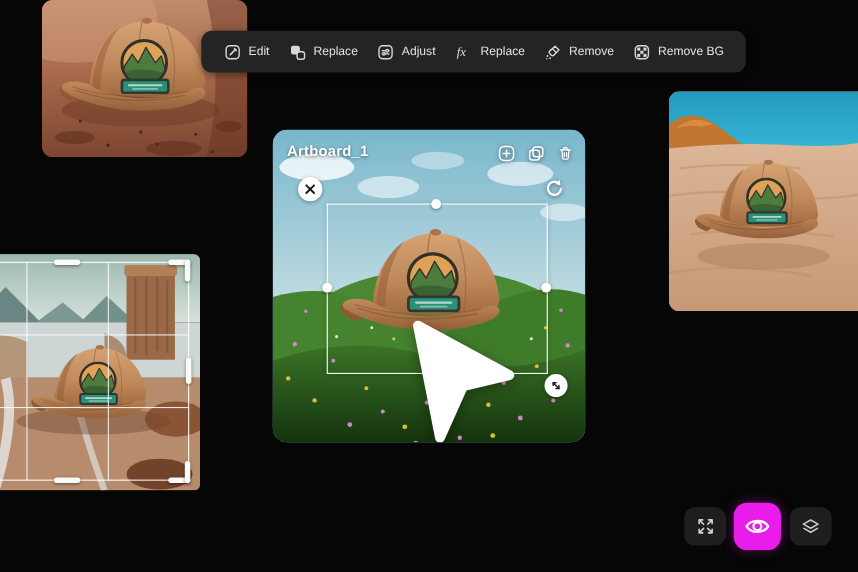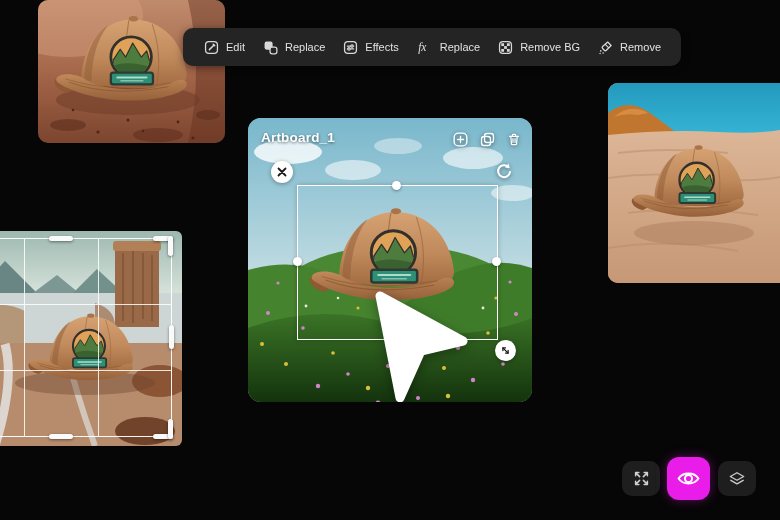--- a/index.html
+++ b/index.html
@@ -225,52 +225,52 @@
       <span>Replace</span>
     </button>
     <button class="tb-item">
       <svg width="17" height="17" viewBox="0 0 20 20" fill="none" stroke="#d8d8d8" stroke-width="1.5" stroke-linecap="round">
         <rect x="3" y="3" width="14" height="14" rx="4"></rect>
           <path d="M6.3,8.3 H13.7"></path>
           <path d="M6.3,11.7 H13.7"></path>
         <circle cx="11.8" cy="8.3" r="1.4" fill="#242424"></circle>
           <circle cx="8.2" cy="11.7" r="1.4" fill="#242424"></circle>
       </svg>
-      <span>Effects</span>
+      <span>Adjust</span>
     </button>
     <button class="tb-item">
       <svg width="18" height="17" viewBox="0 0 20 20">
         <text x="2" y="14.5" font-size="13.5" font-style="italic" fill="#e0e0e0" font-family="Liberation Serif, serif">fx</text>
       </svg>
       <span>Replace</span>
+    </button>
+    <button class="tb-item">
+      <svg width="17" height="17" viewBox="0 0 20 20">
+        <path d="M12.6,3.6 L16.6,7.6 L11,13.2 Q9.8,14.4 8.6,13.2 L6.6,11.2 Q5.4,10 6.6,8.8 Z" fill="none" stroke="#d8d8d8" stroke-width="1.5" stroke-linejoin="round"></path>
+        <path d="M9.4,6 L13.9,10.5" stroke="#d8d8d8" stroke-width="1.3"></path>
+        <g fill="#d8d8d8">
+            <circle cx="4.4" cy="14" r="0.95"></circle>
+            <circle cx="7.2" cy="16.4" r="0.95"></circle>
+            <circle cx="3.6" cy="17" r="0.8"></circle>
+          </g>
+      </svg>
+      <span>Remove</span>
     </button>
     <button class="tb-item">
       <svg width="17" height="17" viewBox="0 0 20 20">
         <rect x="3" y="3" width="14" height="14" rx="4" fill="none" stroke="#d8d8d8" stroke-width="1.5"></rect>
         <g fill="#d8d8d8">
             <rect x="5" y="5" width="3.3" height="3.3"></rect>
             <rect x="11.7" y="5" width="3.3" height="3.3"></rect>
             <rect x="8.35" y="8.35" width="3.3" height="3.3"></rect>
             <rect x="5" y="11.7" width="3.3" height="3.3"></rect>
             <rect x="11.7" y="11.7" width="3.3" height="3.3"></rect>
           </g>
       </svg>
       <span>Remove BG</span>
-    </button>
-    <button class="tb-item">
-      <svg width="17" height="17" viewBox="0 0 20 20">
-        <path d="M12.6,3.6 L16.6,7.6 L11,13.2 Q9.8,14.4 8.6,13.2 L6.6,11.2 Q5.4,10 6.6,8.8 Z" fill="none" stroke="#d8d8d8" stroke-width="1.5" stroke-linejoin="round"></path>
-        <path d="M9.4,6 L13.9,10.5" stroke="#d8d8d8" stroke-width="1.3"></path>
-        <g fill="#d8d8d8">
-            <circle cx="4.4" cy="14" r="0.95"></circle>
-            <circle cx="7.2" cy="16.4" r="0.95"></circle>
-            <circle cx="3.6" cy="17" r="0.8"></circle>
-          </g>
-      </svg>
-      <span>Remove</span>
     </button>
   </div>
 
   <div id="artboard">
     <svg width="284" height="284" viewBox="0 0 284 284">
       <defs>
         <linearGradient id="skyGrad" x1="0" y1="0" x2="0" y2="1">
           <stop offset="0" stop-color="#79b7cc"></stop>
             <stop offset="1" stop-color="#cfe3e6"></stop>
         </linearGradient>

